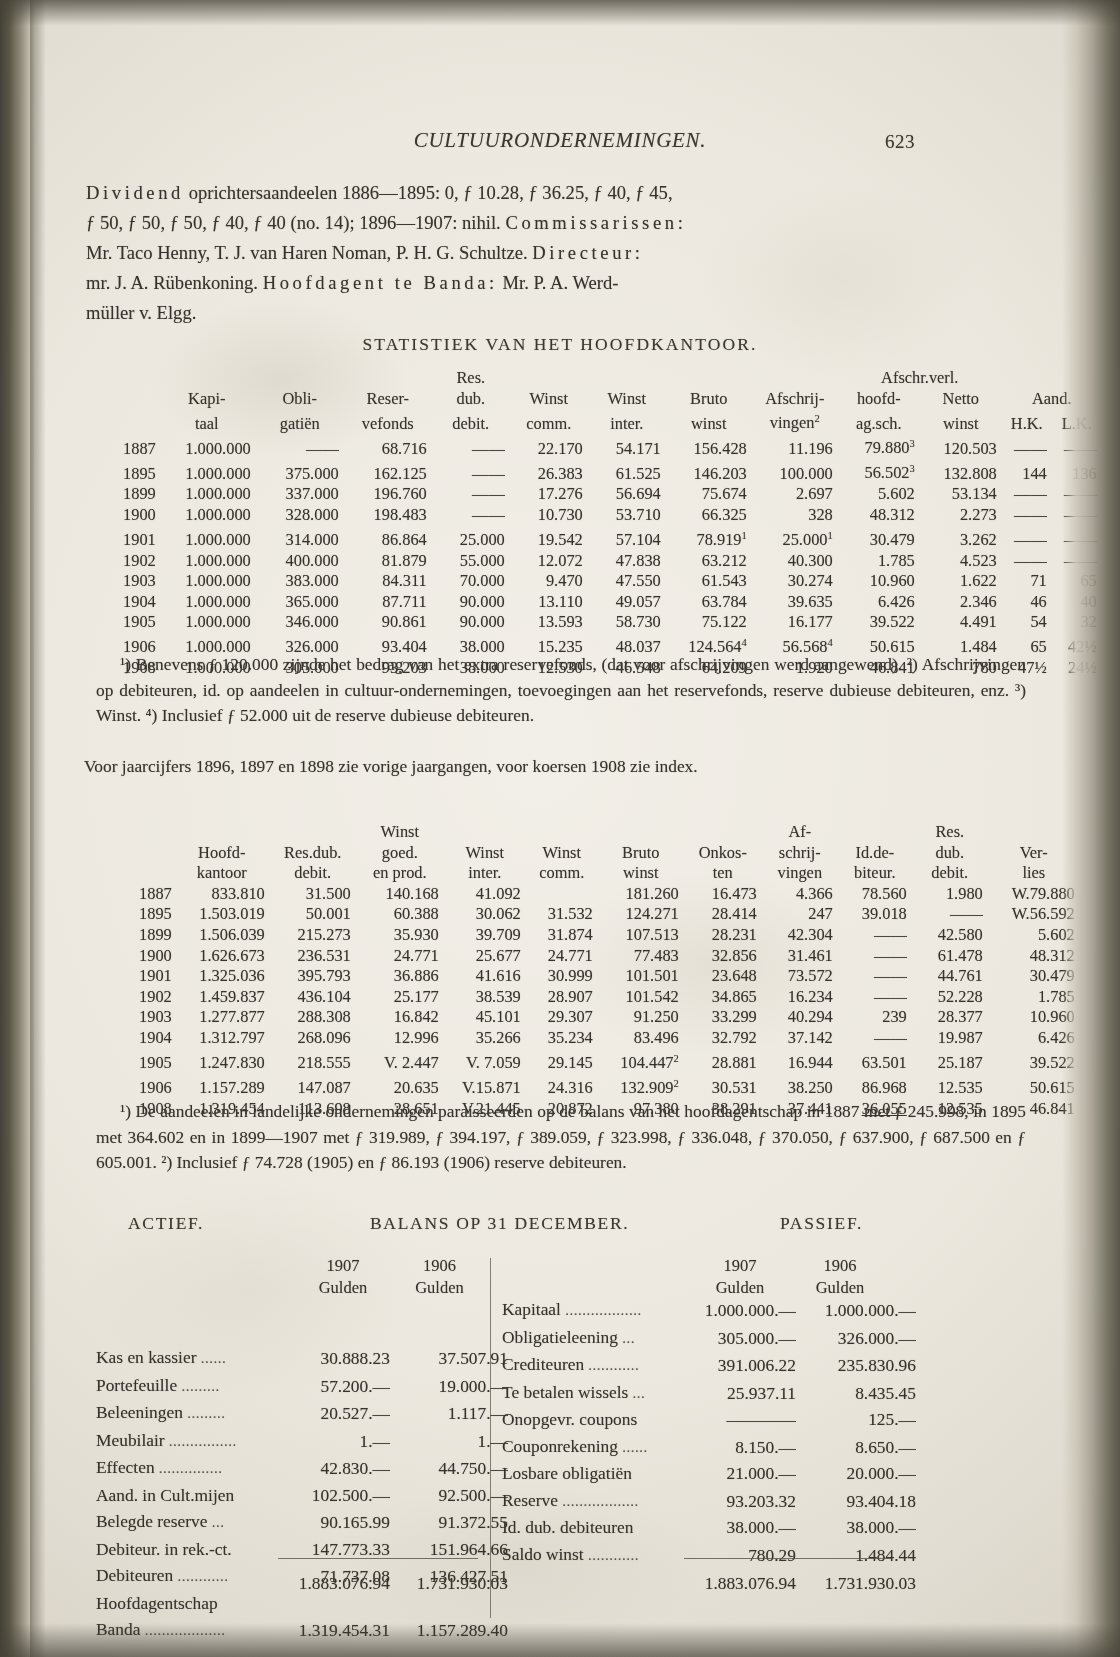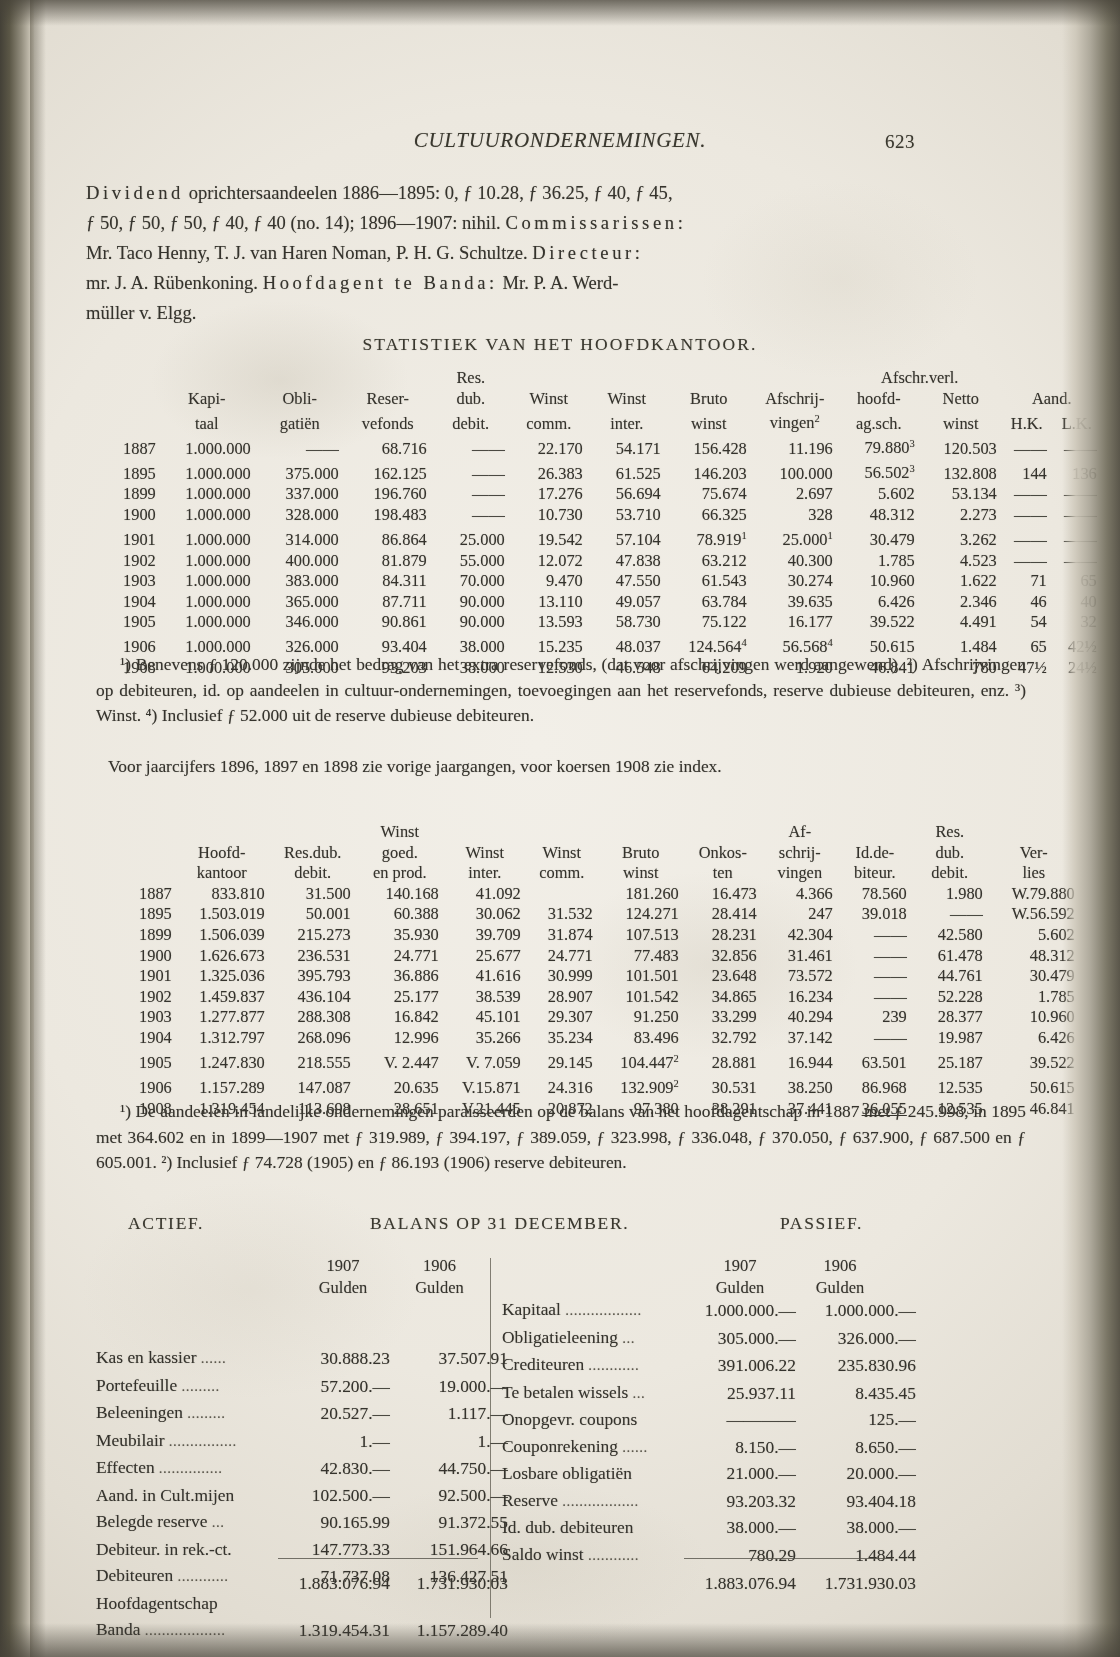--- a/index.html
+++ b/index.html
@@ -407,21 +407,21 @@
             <td class="num" style="width: 76px;">1.920</td>
             <td class="num" style="width: 72px;">46.841</td>
             <td class="num" style="width: 72px;">780</td>
             <td class="num" style="width: 40px;">47½</td>
             <td class="num" style="width: 40px;">24½</td>
           </tr>
         </tbody>
     </table>
 
     <div class="footnote" style="left:96px; top:652px; width:930px; text-indent:24px;">¹) Benevens ƒ 120.000 zijnde het bedrag van het extra reservefonds, (dat voor afschrijvingen werd aangewend). ²) Afschrijvingen op debiteuren, id. op aandeelen in cultuur-ondernemingen, toevoegingen aan het reservefonds, reserve dubieuse debiteuren, enz. ³) Winst. ⁴) Inclusief ƒ 52.000 uit de reserve dubieuse debiteuren.</div>
-    <div class="footnote" style="left:108px; top:754px; width:930px;">Voor jaarcijfers 1896, 1897 en 1898 zie vorige jaargangen, voor koersen 1908 zie index.</div>
+    <div class="footnote" style="left:84px; top:754px; width:930px;">Voor jaarcijfers 1896, 1897 en 1898 zie vorige jaargangen, voor koersen 1908 zie index.</div>
 
 
     <table class="stat" style="left:134px; top:822px;">
       <thead>
         <tr>
           <th></th>
             <th></th>
             <th></th>
           <th>Winst</th>
           <th></th>

